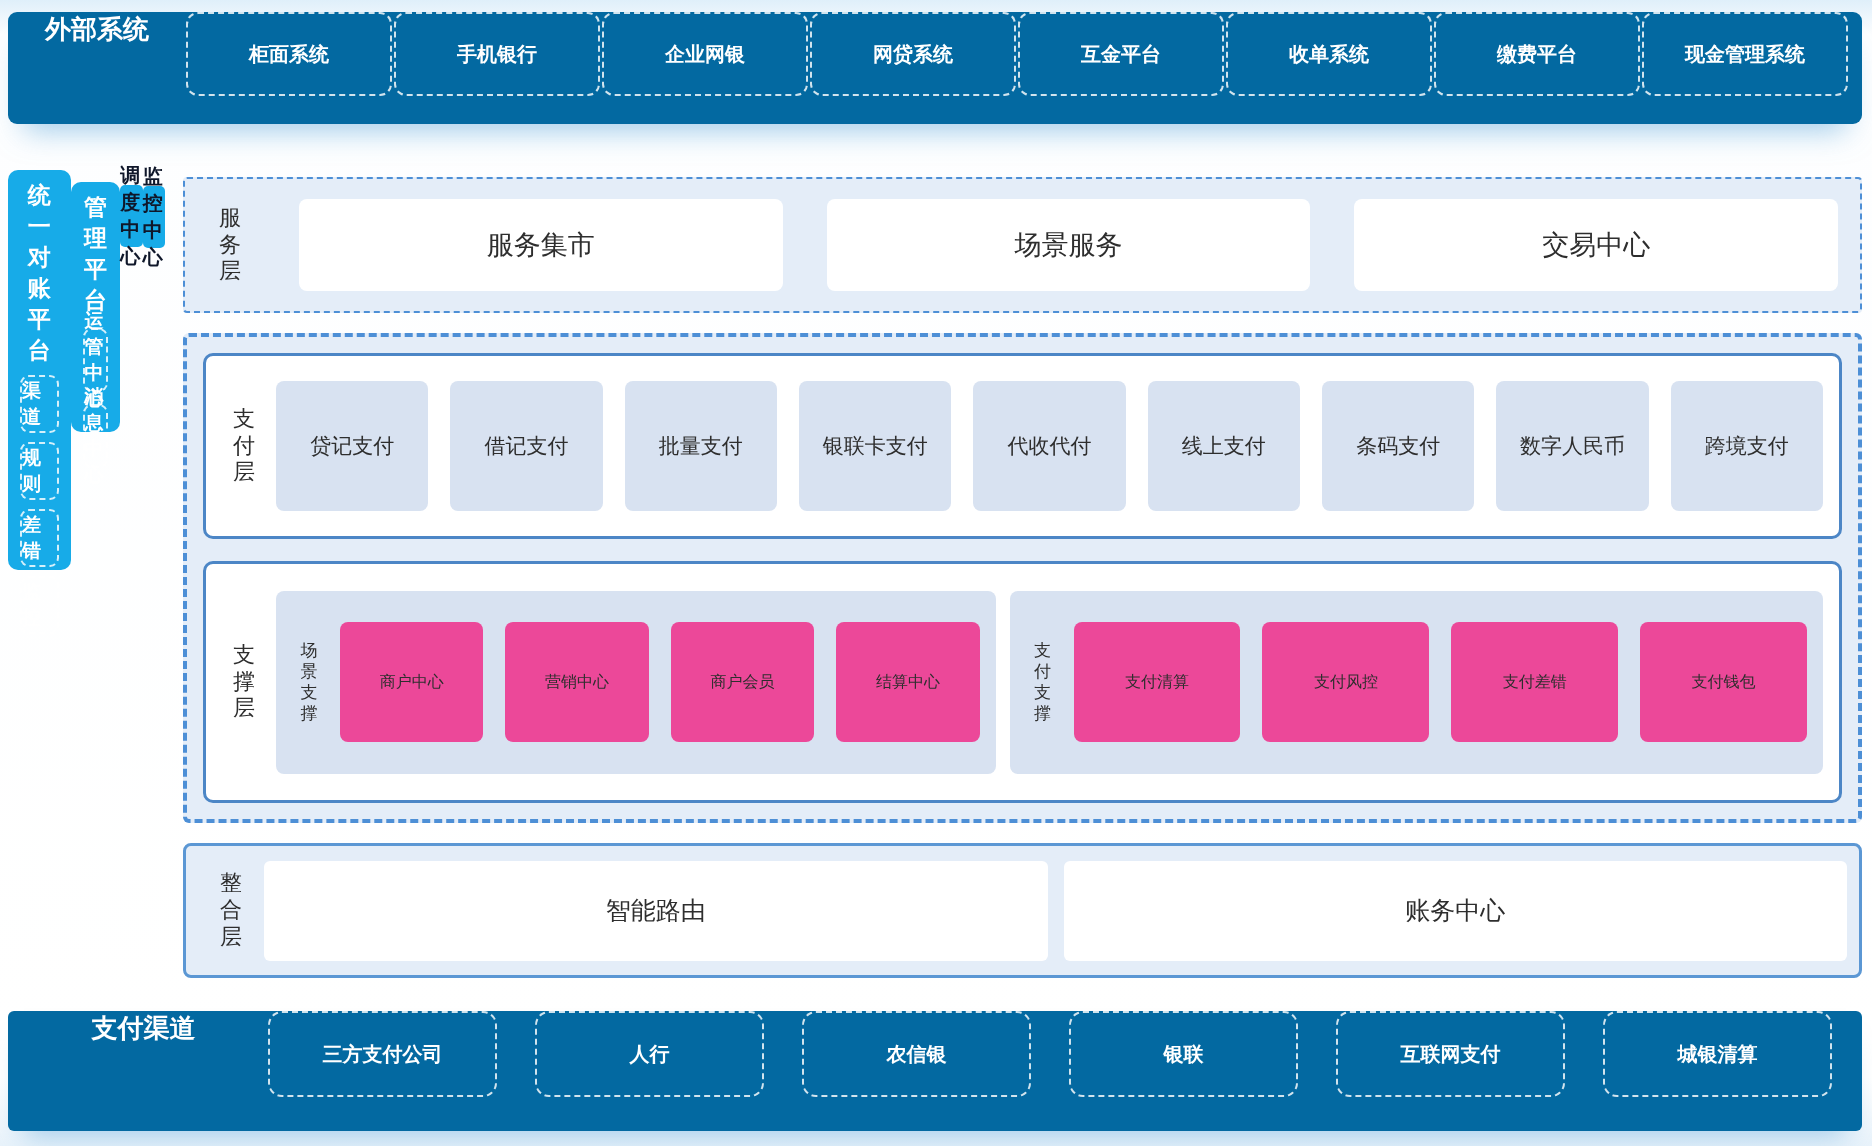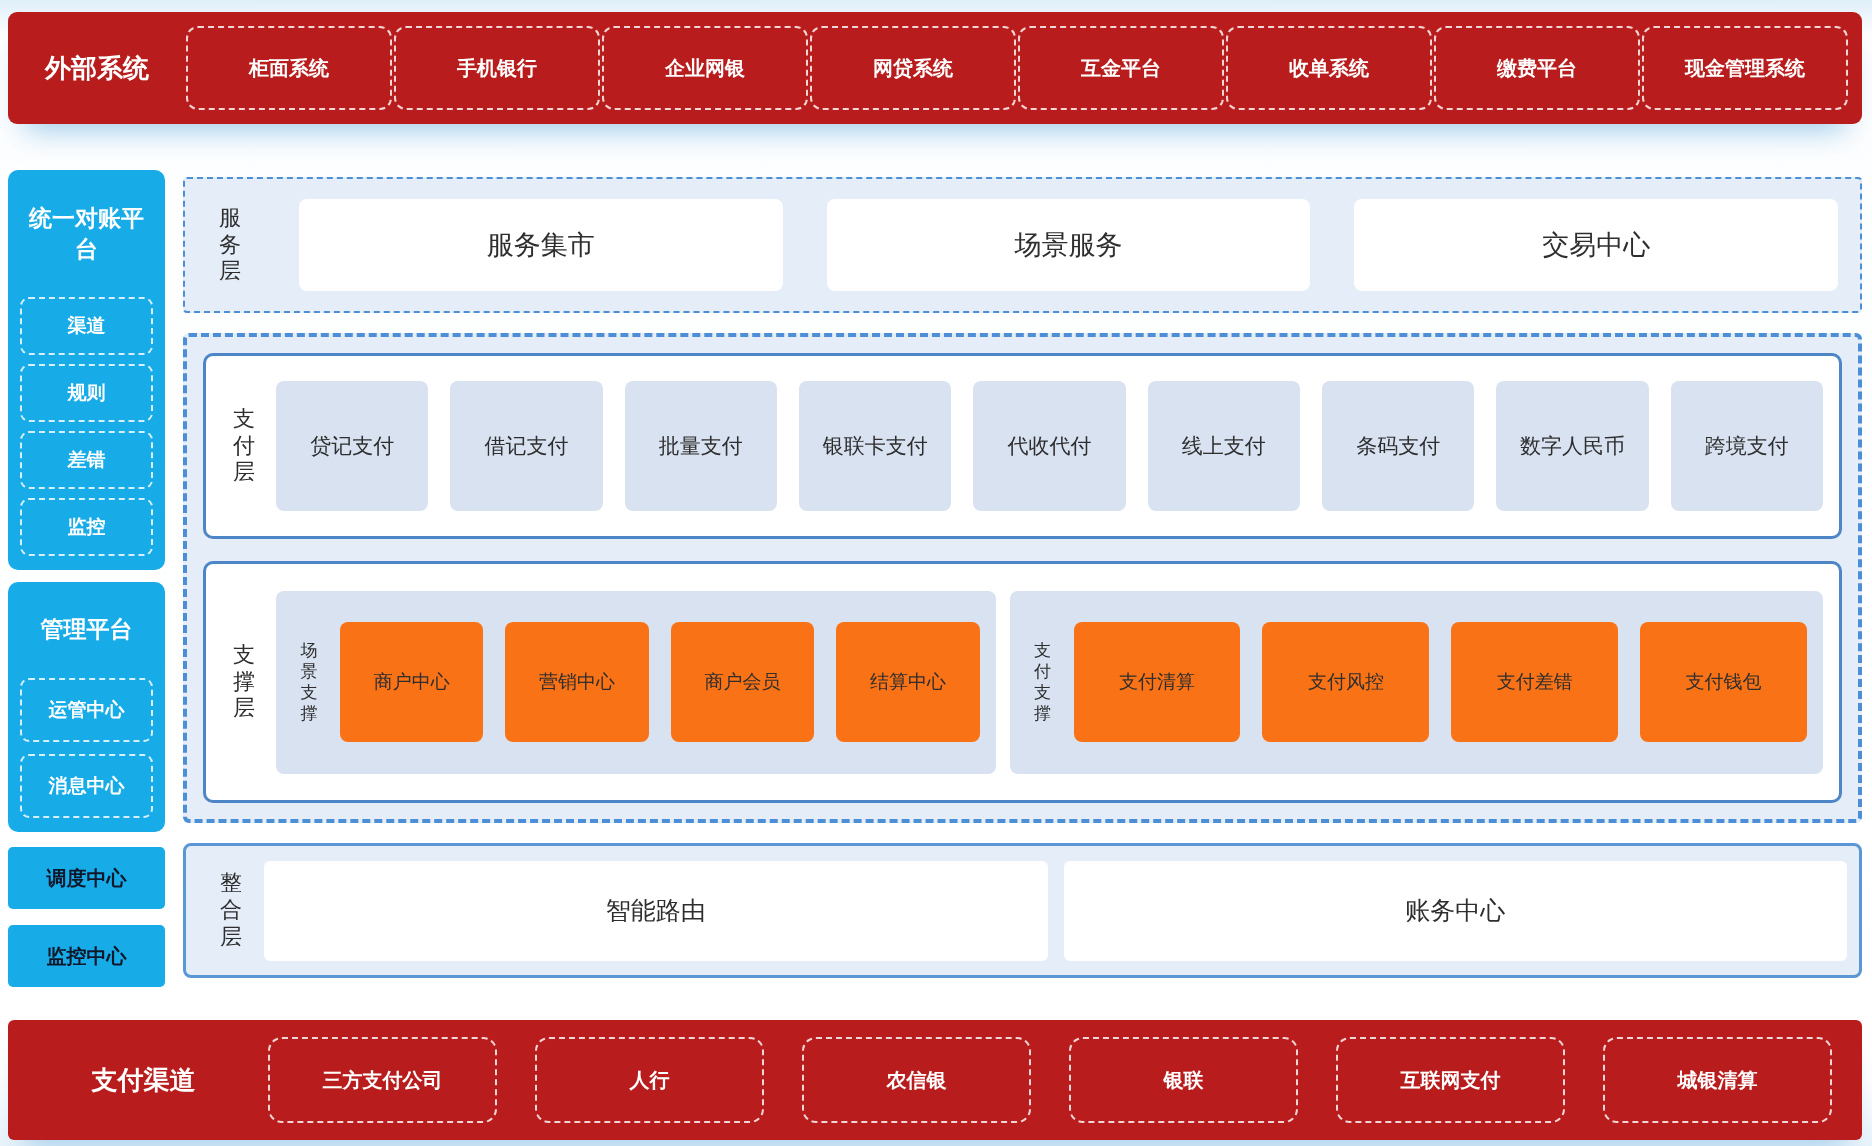--- a/index.html
+++ b/index.html
@@ -4,43 +4,42 @@
 <style>
   * { box-sizing: border-box; margin: 0; padding: 0; }
   html,body { width:1872px; height:1146px; overflow:hidden; }
   body {
     font-family: "Liberation Sans", "DejaVu Sans", sans-serif;
     background: linear-gradient(180deg, #dfeffa 0%, #fdfeff 3%, #ffffff 94%, #e9f3fb 100%);
     padding: 12px 10px 0 8px;
     color: #2e2e2e;
   }
   .cyan-bar {
-    background: #b91c1c;
+    background: #0369a1;
     border-radius: 9px;
     display: flex;
-    align-items: center;
   }
   .bar-label {
     color: #fff; font-weight: bold; font-size: 26px;
     text-align: center; flex: 0 0 178px;
   }
   .bar-items { flex: 1; display: flex; gap: 2px; margin-right: 14px; }
   .dash-item {
     flex: 1; border: 2px dashed rgba(255,255,255,.82); border-radius: 12px;
     display: flex; align-items: center; justify-content: center;
     color: #fff; font-size: 20px; font-weight: bold;
   }
   
   .top-bar { height: 112px; margin-bottom: 46px; box-shadow: 0 22px 30px -16px rgba(80,160,215,.55); }
   .top-bar .dash-item { height: 84px; }
 
   .middle { display: flex; }
 
   
-  .sidebar { flex: 0 0 157px; display: flex; flex-direction: column; justify-content: center; }
+  .sidebar { flex: 0 0 157px; display: flex; flex-direction: row; justify-content: center; }
   .side-box {
     background: #17abe8; border-radius: 10px; color: #fff;
     padding: 10px 12px 14px 12px; display: flex; flex-direction: column;
   }
   .side-box.recon { height: 400px; }
   .side-box.mgmt  { height: 250px; margin-top: 12px; }
   .side-title { text-align: center; font-size: 23px; font-weight: bold; flex: 1; display:flex; align-items:center; justify-content:center; }
   .side-item {
     border: 2px dashed rgba(255,255,255,.82); border-radius: 9px;
     height: 58px; margin-top: 9px; flex: 0 0 auto;
@@ -95,22 +94,22 @@
   .support-groups { flex: 1; display: flex; gap: 14px; height: 183px; margin-left: 6px; }
   .group-panel {
     background: #d8e2f1; border-radius: 8px; display: flex; align-items: center;
     padding: 0 16px;
   }
   .group-panel.scene { flex: 88; }
   .group-panel.paysup { flex: 100; }
   .group-label { flex: 0 0 34px; white-space: pre-line; text-align: center; font-size: 17px; line-height: 1.25; }
   .group-items { flex: 1; display: flex; gap: 22px; height: 120px; margin-left: 14px; }
   .group-item {
-    flex: 1; background: #f97316; border-radius: 8px;
-    display: flex; align-items: center; justify-content: center; font-size: 19px;
+    flex: 1; background: #ec4899; border-radius: 8px;
+    display: flex; align-items: center; justify-content: center; font-size: 16px;
   }
 
   .integration-box {
     border: 3px solid #5b97d4; border-radius: 8px; background: #e4edf8;
     height: 135px; display: flex; align-items: center; padding: 0 12px 0 16px;
   }
   .integration-box .v-label { flex: 0 0 58px; }
   .int-items { flex: 1; display: flex; gap: 16px; height: 100px; margin-left: 4px; }
   .int-item {
     flex: 1; background: #fff; border-radius: 6px;

